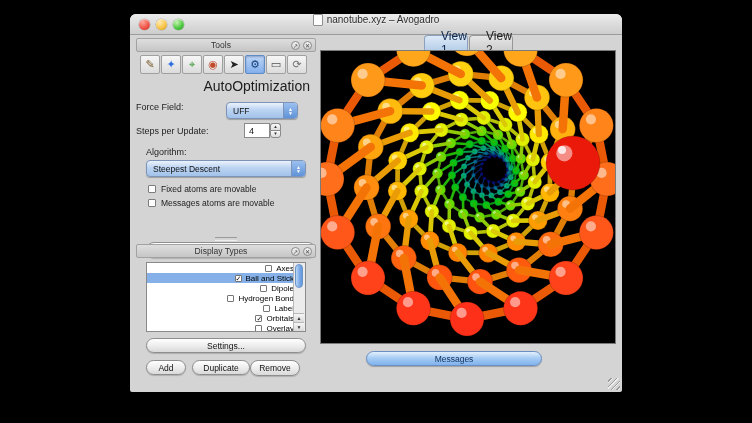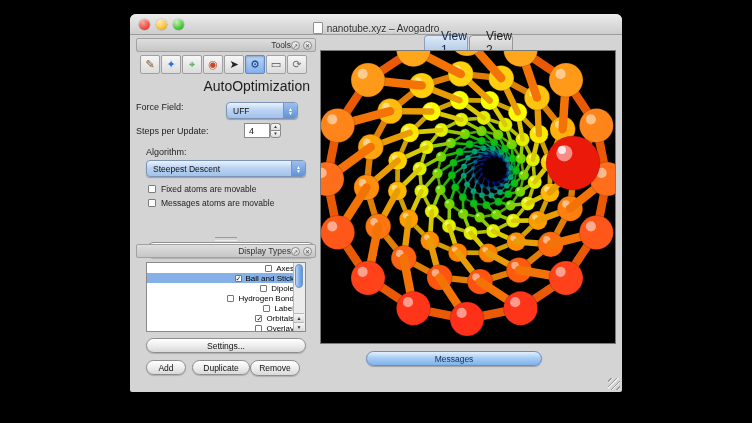--- a/index.html
+++ b/index.html
@@ -7,27 +7,27 @@
         font-family:"Liberation Sans","DejaVu Sans",sans-serif;-webkit-font-smoothing:antialiased;}
   .window{position:absolute;left:130px;top:14px;width:492px;height:378px;background:#d4d4d4;
           border-radius:6px 6px 2px 2px;box-shadow:0 12px 34px rgba(0,0,0,.85),0 0 0 1px rgba(0,0,0,.55);}
   
   .titlebar{position:absolute;left:0;top:0;width:100%;height:20px;border-radius:6px 6px 0 0;
             background:linear-gradient(#ececec,#cdcdcd);border-bottom:1px solid #9c9c9c;}
   .tl{position:absolute;top:5px;width:11px;height:11px;border-radius:50%;box-shadow:inset 0 1px 1px rgba(255,255,255,.5),0 0 0 .5px rgba(0,0,0,.25);}
   .tl.red{left:9px;background:radial-gradient(circle at 35% 30%,#ffa59a,#ee4f42 60%,#bf382c);}
   .tl.yellow{left:26px;background:radial-gradient(circle at 35% 30%,#ffeab0,#f7c13e 60%,#c9921e);}
   .tl.green{left:43px;background:radial-gradient(circle at 35% 30%,#c4f4b0,#47c43b 60%,#2f9e27);}
-  .title{position:absolute;left:0;right:0;top:0;height:20px;display:flex;align-items:flex-end;justify-content:center;
+  .title{position:absolute;left:0;right:0;top:0;height:20px;display:flex;align-items:flex-start;justify-content:center;
          font-size:10px;color:#2e2e2e;text-shadow:0 1px 0 rgba(255,255,255,.5);}
   .docicon{display:inline-block;width:8px;height:10px;background:#fdfdfd;border:1px solid #8f8f8f;border-radius:1px;margin-right:4px;}
   
   .phead{position:absolute;left:6px;width:180px;height:14px;box-sizing:border-box;border:1px solid #a2a2a2;border-radius:2px;
          background:linear-gradient(#dedede,#c6c6c6);display:flex;align-items:center;}
-  .phead .ptitle{flex:1;text-align:right;font-size:8.5px;color:#333;padding-left:14px;}
+  .phead .ptitle{flex:1;text-align:center;font-size:8.5px;color:#333;padding-left:14px;}
   .hbtn{width:9px;height:9px;border-radius:50%;border:1px solid #8b8b8b;background:linear-gradient(#f2f2f2,#d2d2d2);
         font-size:6px;line-height:8px;text-align:center;color:#444;margin-right:3px;box-sizing:border-box;}
   
   .toolbar{position:absolute;left:10px;top:41px;height:19px;display:flex;gap:1px;}
   .toolbtn{width:20px;height:19px;box-sizing:border-box;border:1px solid #a0a0a0;border-radius:2px;
            background:linear-gradient(#f6f6f6,#dcdcdc);display:flex;align-items:center;justify-content:center;}
   .toolbtn.sel{background:linear-gradient(#bcd6f7,#84b0ec);border-color:#5d8cc8;box-shadow:inset 0 1px 2px rgba(0,0,60,.25);}
   .ticon{font-size:11px;line-height:11px;}
   .sectiontitle{position:absolute;left:0;top:64px;width:180px;text-align:right;font-size:14px;color:#1d1d1d;}
   .flabel{position:absolute;font-size:9px;color:#1d1d1d;}

